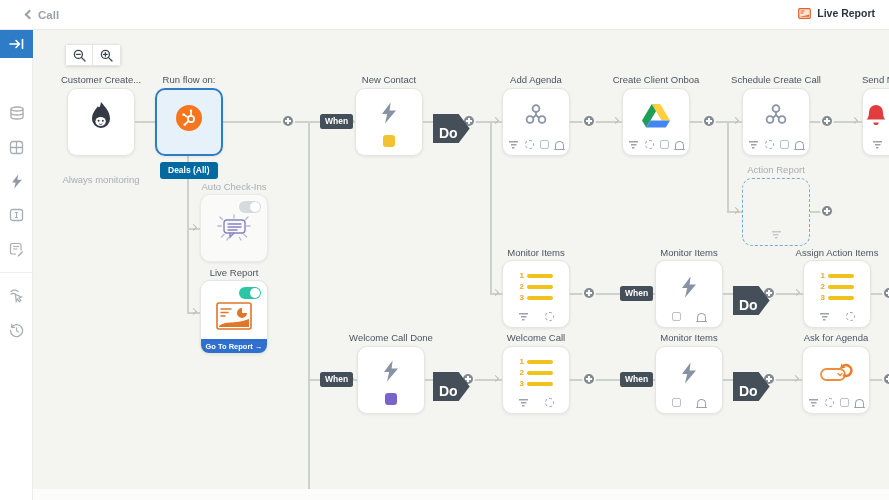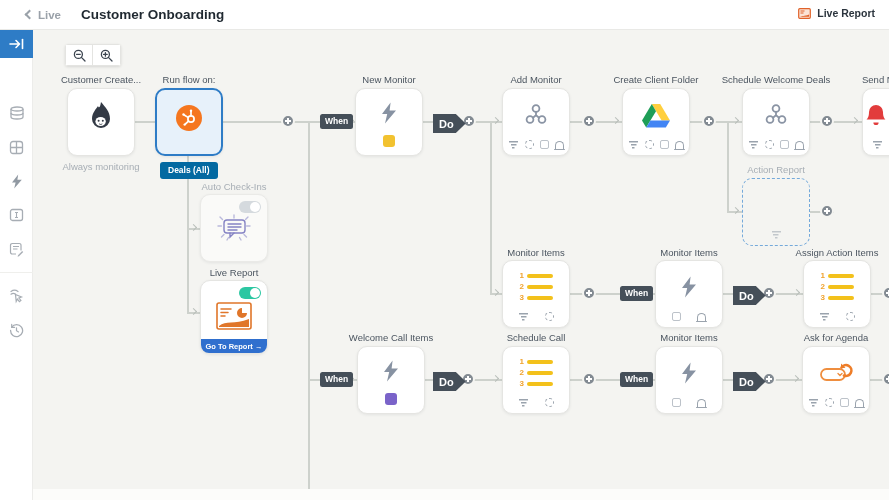--- a/index.html
+++ b/index.html
@@ -38,22 +38,22 @@
   .vl { position:absolute; width:1.5px;  background:#cdd1cc; z-index:1; }
   .arr { position:absolute; width:5px; height:5px; border-top:1.5px solid #b9bfba; border-right:1.5px solid #b9bfba;
          transform:rotate(45deg); z-index:2; }
   .plus { position:absolute; width:14px; height:14px; border-radius:50%; background:#828a92;
           border:2px solid #f4f4f1; z-index:6; cursor:pointer; }
   .plus::before, .plus::after { content:""; position:absolute; background:#fff; }
   .plus::before { left:2px; right:2px; top:4.3px; height:1.6px; }
   .plus::after  { top:2px; bottom:2px; left:4.3px; width:1.6px; }
   .badge-when { position:absolute; background:#454f59; color:#fff; font-size:8.5px; font-weight:bold;
                 padding:3px 5px; border-radius:2.5px; z-index:6; line-height:1; cursor:pointer; }
-  .badge-do { position:absolute; background:#454f59; color:#fff; font-size:11px; font-weight:bold;
-              padding:5px 12px 3px 6px; z-index:6; line-height:1; cursor:pointer;
+  .badge-do { position:absolute; background:#454f59; color:#fff; font-size:14px; font-weight:bold;
+              padding:12px 12px 3px 6px; z-index:6; line-height:1; cursor:pointer;
               clip-path:polygon(0 0,70% 0,100% 50%,70% 100%,0 100%); }
   .badge-deals { position:absolute; background:#0369a1; color:#fff; font-size:8.5px; font-weight:bold;
                  padding:4px 8px; border-radius:3px; z-index:7; line-height:1; }
 
   
   .nlabel { position:absolute; width:120px; text-align:center; font-size:9.5px; color:#4a545f;
             z-index:4; white-space:nowrap; overflow:hidden; }
   .nlabel.dim { color:#a7aeb5; }
   .caption { position:absolute; width:120px; text-align:center; font-size:9.5px; color:#a7aeb5; z-index:4; }
   .node { position:absolute; width:68px; height:68px; background:#fff; border:1px solid #e5e5e2;
@@ -94,23 +94,22 @@
   .numlist .bar { width:26px; height:4px; background:#f3c11b; border-radius:2px; }
 </style>
 </head>
 <body>
 
 <div id="app">
 
   <div class="topbar">
     <div class="back">
       <span class="back-chev"></span>
-      <span>Live</span>
-    </div>
-    <div class="title">Customer Onboarding</div>
+      <span>Call</span>
+    </div>
     <div class="live-link">
       <svg width="13" height="11" viewBox="0 0 13 11">
         <rect x="0.7" y="0.7" width="11.6" height="9.6" rx="1" fill="#fbe3d6" stroke="#e0622a" stroke-width="1.2"></rect>
         <path d="M2.5 3h4M2.5 5h3" stroke="#e0622a" stroke-width="1.1"></path>
         <path d="M2 8.8 C4 7.2 6 8.6 11 6.4 V8.8 Z" fill="#e0622a"></path>
       </svg>
       <span>Live Report</span>
     </div>
   </div>
 
@@ -268,36 +267,36 @@
   <div class="badge-when" style="left:620px;top:286px">When</div>
   <div class="badge-do" style="left:733px;top:286px">Do</div>
   <div class="badge-when" style="left:320px;top:372px">When</div>
   <div class="badge-do" style="left:433px;top:372px">Do</div>
   <div class="badge-when" style="left:620px;top:372px">When</div>
   <div class="badge-do" style="left:733px;top:372px">Do</div>
   <div class="badge-deals" style="left:160px;top:162px">Deals (All)</div>
 
   <div class="nlabel" style="left:41px;top:74px">Customer Create...</div>
   <div class="nlabel" style="left:129px;top:74px">Run flow on:</div>
-  <div class="nlabel" style="left:329px;top:74px">New Monitor</div>
-  <div class="nlabel" style="left:476px;top:74px">Add Monitor</div>
-  <div class="nlabel" style="left:596px;top:74px">Create Client Folder</div>
-  <div class="nlabel" style="left:716px;top:74px">Schedule Welcome Deals</div>
+  <div class="nlabel" style="left:329px;top:74px">New Contact</div>
+  <div class="nlabel" style="left:476px;top:74px">Add Agenda</div>
+  <div class="nlabel" style="left:596px;top:74px">Create Client Onboa</div>
+  <div class="nlabel" style="left:716px;top:74px">Schedule Create Call</div>
   <div class="nlabel" style="left:862px;top:74px;width:60px;text-align:left">Send No</div>
   <div class="nlabel dim" style="left:174px;top:181px">Auto Check-Ins</div>
   <div class="nlabel" style="left:174px;top:267px">Live Report</div>
   <div class="nlabel dim" style="left:716px;top:164px">Action Report</div>
   <div class="nlabel" style="left:476px;top:247px">Monitor Items</div>
   <div class="nlabel" style="left:629px;top:247px">Monitor Items</div>
   <div class="nlabel" style="left:777px;top:247px">Assign Action Items</div>
-  <div class="nlabel" style="left:331px;top:332px">Welcome Call Items</div>
-  <div class="nlabel" style="left:476px;top:332px">Schedule Call</div>
+  <div class="nlabel" style="left:331px;top:332px">Welcome Call Done</div>
+  <div class="nlabel" style="left:476px;top:332px">Welcome Call</div>
   <div class="nlabel" style="left:629px;top:332px">Monitor Items</div>
   <div class="nlabel" style="left:776px;top:332px">Ask for Agenda</div>
-  <div class="caption" style="left:41px;top:161px">Always monitoring</div>
+  <div class="caption" style="left:41px;top:174px">Always monitoring</div>
 
   <div class="node plain" style="left:67px;top:88px">
     <div class="cicon">
       <svg width="30" height="34" viewBox="0 0 30 34">
         <path d="M15 1 C19 6 24 10 24 18 A 9 9 0 0 1 6 18 C6 12 10 8 12 5 C12.6 7 14 7.6 15 1z" fill="#333a45"></path>
         <ellipse cx="14.6" cy="20.5" rx="5.2" ry="4.6" fill="#fff"></ellipse>
         <circle cx="12.6" cy="19.8" r="1" fill="#333a45"></circle>
         <circle cx="16.8" cy="19.8" r="1" fill="#333a45"></circle>
         <path d="M13.4 23c.8.7 1.8.7 2.6 0" stroke="#333a45" stroke-width=".9" fill="none" stroke-linecap="round"></path>
       </svg>

